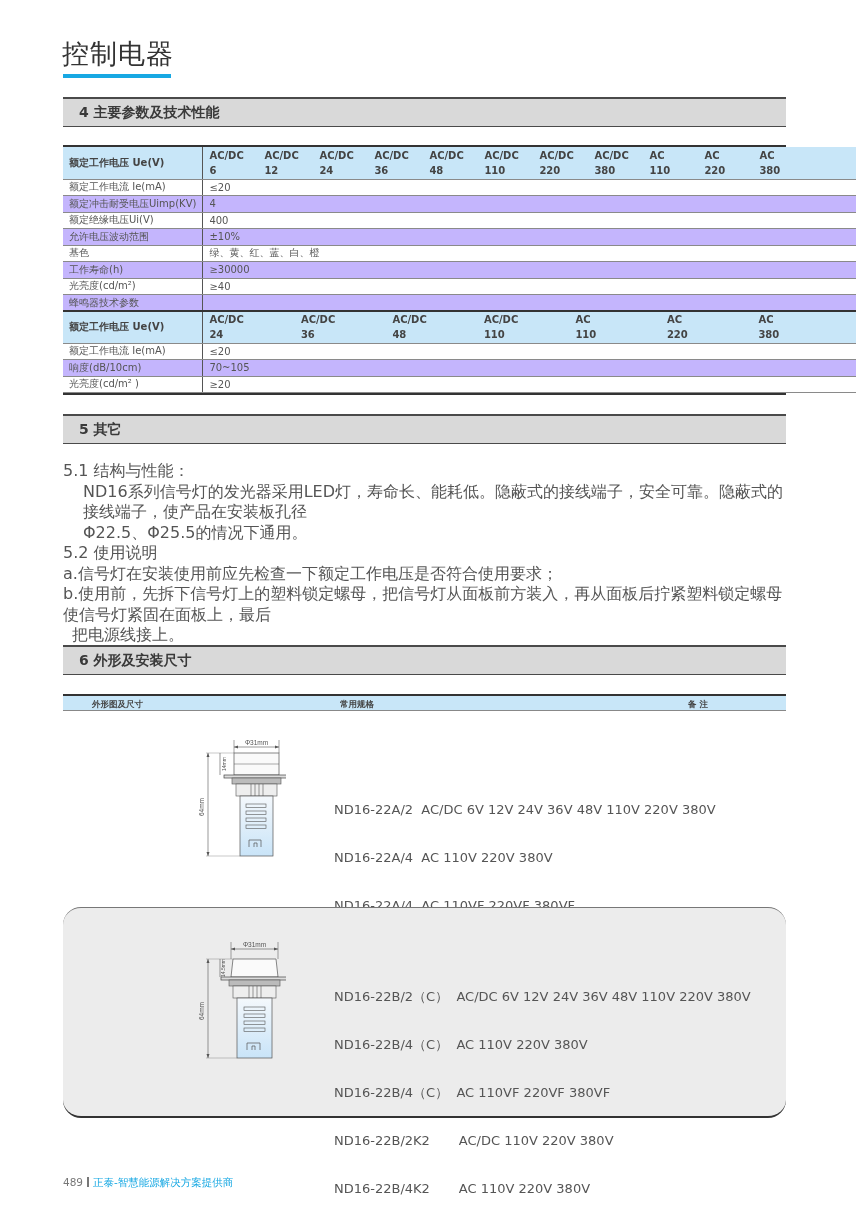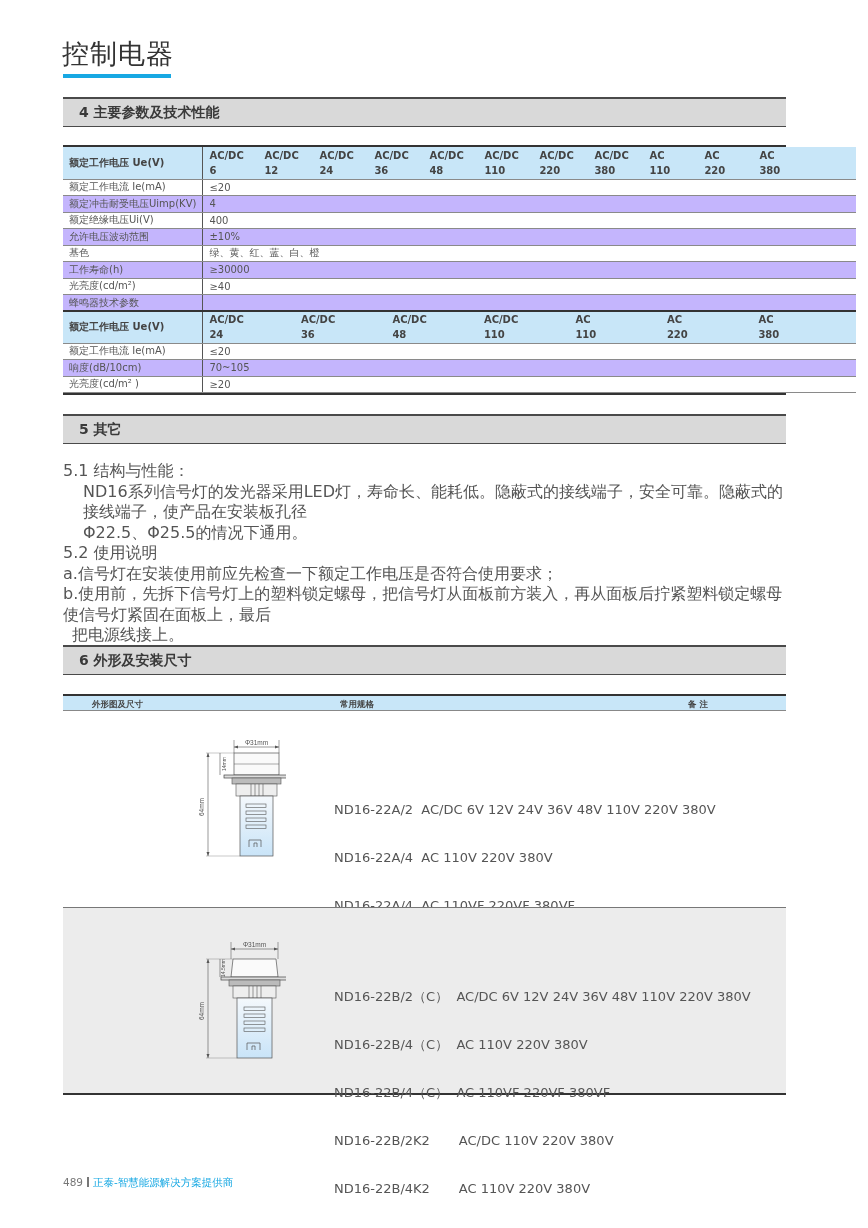--- a/index.html
+++ b/index.html
@@ -249,21 +249,21 @@
     <line x1="24" y1="16" x2="24" y2="38" stroke="#555" stroke-width="0.6"></line>
     <text x="30" y="27" font-size="5" fill="#555" transform="rotate(-90 30 27)" text-anchor="middle" font-family="Liberation Sans, sans-serif">14mm</text>
   </svg>
   <div class="spec-lines" style="top:58px;">
     <div>ND16-22A/2  AC/DC 6V 12V 24V 36V 48V 110V 220V 380V</div>
     <div>ND16-22A/4  AC 110V 220V 380V</div>
     <div>ND16-22A/4  AC 110VF 220VF 380VF</div>
   </div>
 </div>
 
-<div class="dim-row r2" style="top:907px;height:188px;">
+<div class="dim-row r2" style="top:907px;height:211px;border-radius:18px;">
   <svg class="drawing" style="left:133px;top:31px;" width="90" height="135" viewBox="0 0 90 135">
     <line x1="35" y1="3" x2="35" y2="20" stroke="#666" stroke-width="0.6"></line>
     <line x1="82" y1="3" x2="82" y2="20" stroke="#666" stroke-width="0.6"></line>
     <line x1="35" y1="10" x2="82" y2="10" stroke="#555" stroke-width="0.6"></line>
     <polygon points="35,10 39,8.5 39,11.5" fill="#555"></polygon>
     <polygon points="82,10 78,8.5 78,11.5" fill="#555"></polygon>
     <text x="58.5" y="8" font-size="6.5" text-anchor="middle" fill="#555" font-family="Liberation Sans, sans-serif">Φ31mm</text>
     <path d="M37 20 L80 20 L82 38 L35 38 Z" fill="#fafafa" stroke="#555" stroke-width="0.7"></path>
     <rect x="25" y="38" width="66" height="3" fill="#ddd" stroke="#444" stroke-width="0.7"></rect>
     <rect x="33" y="41" width="51" height="6" fill="#bbb" stroke="#555" stroke-width="0.6"></rect>

